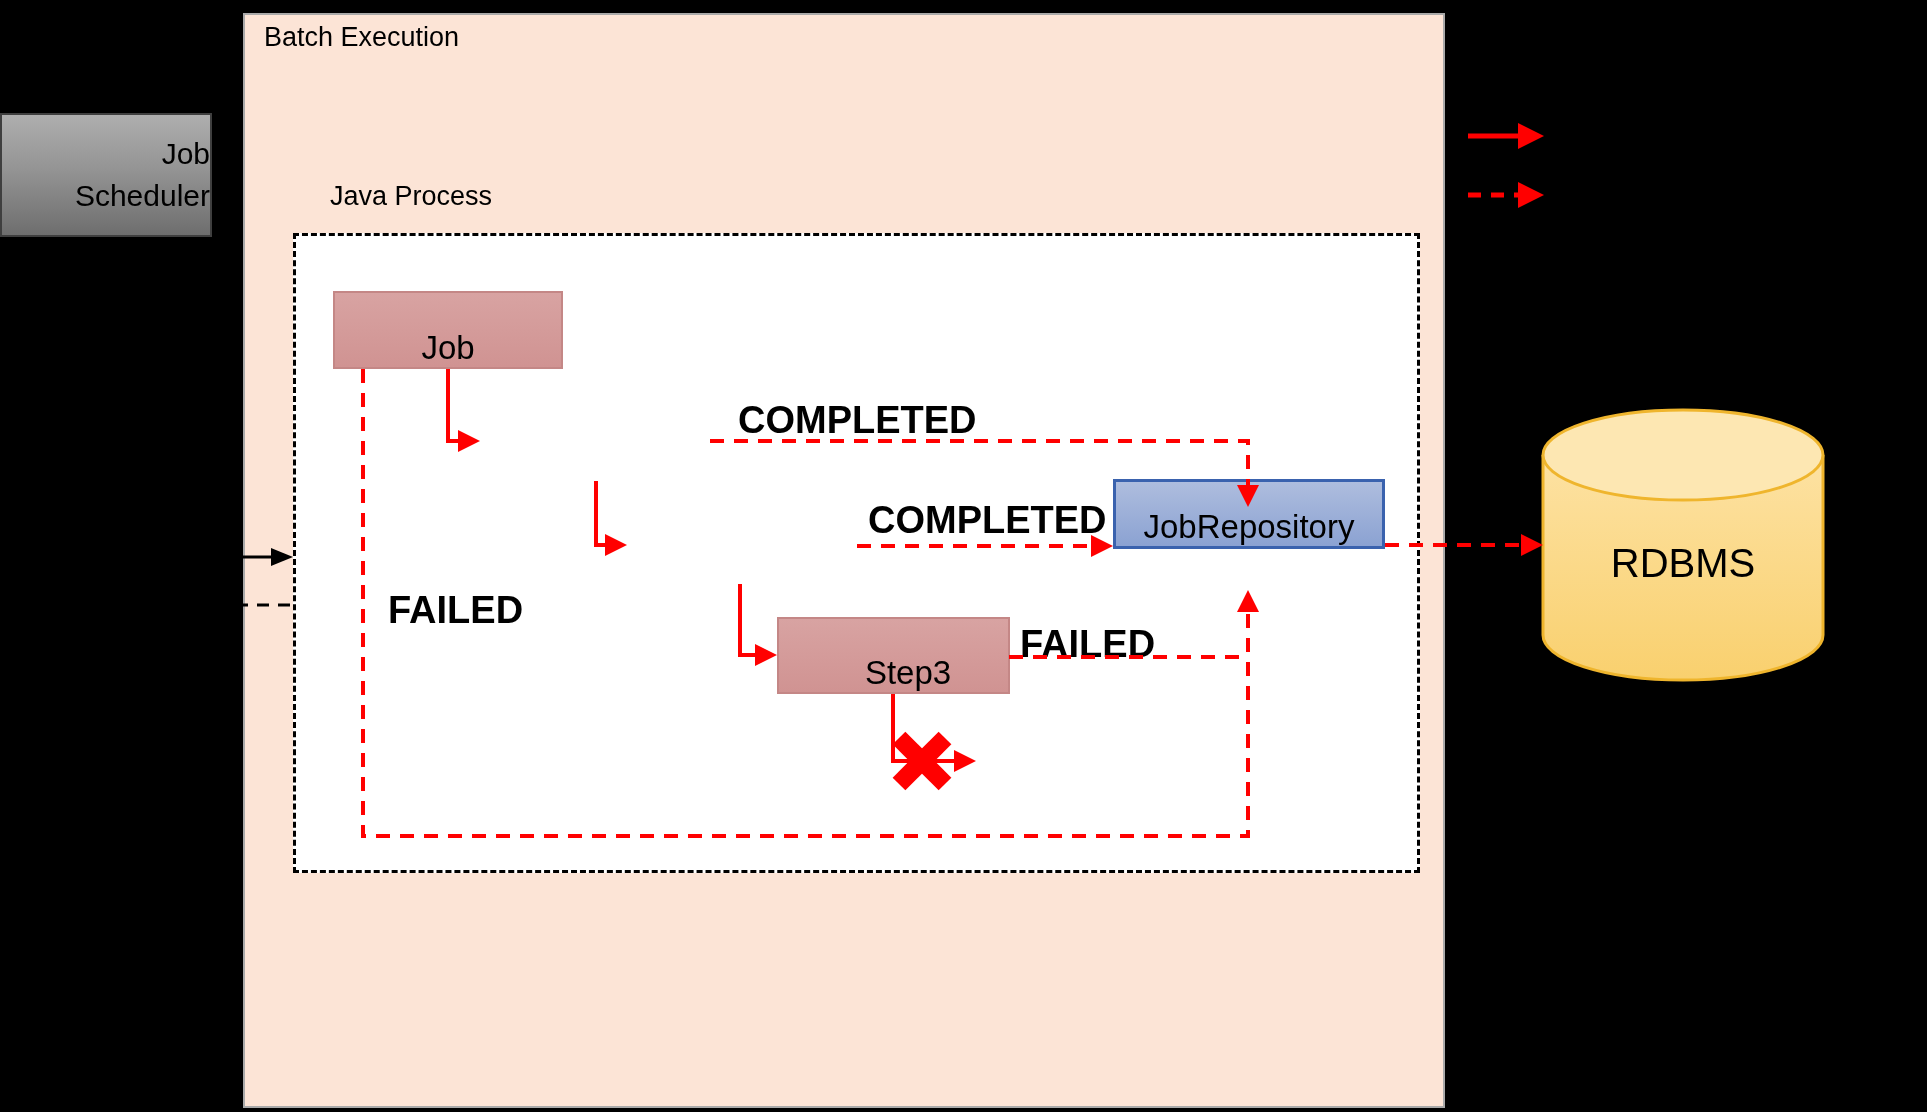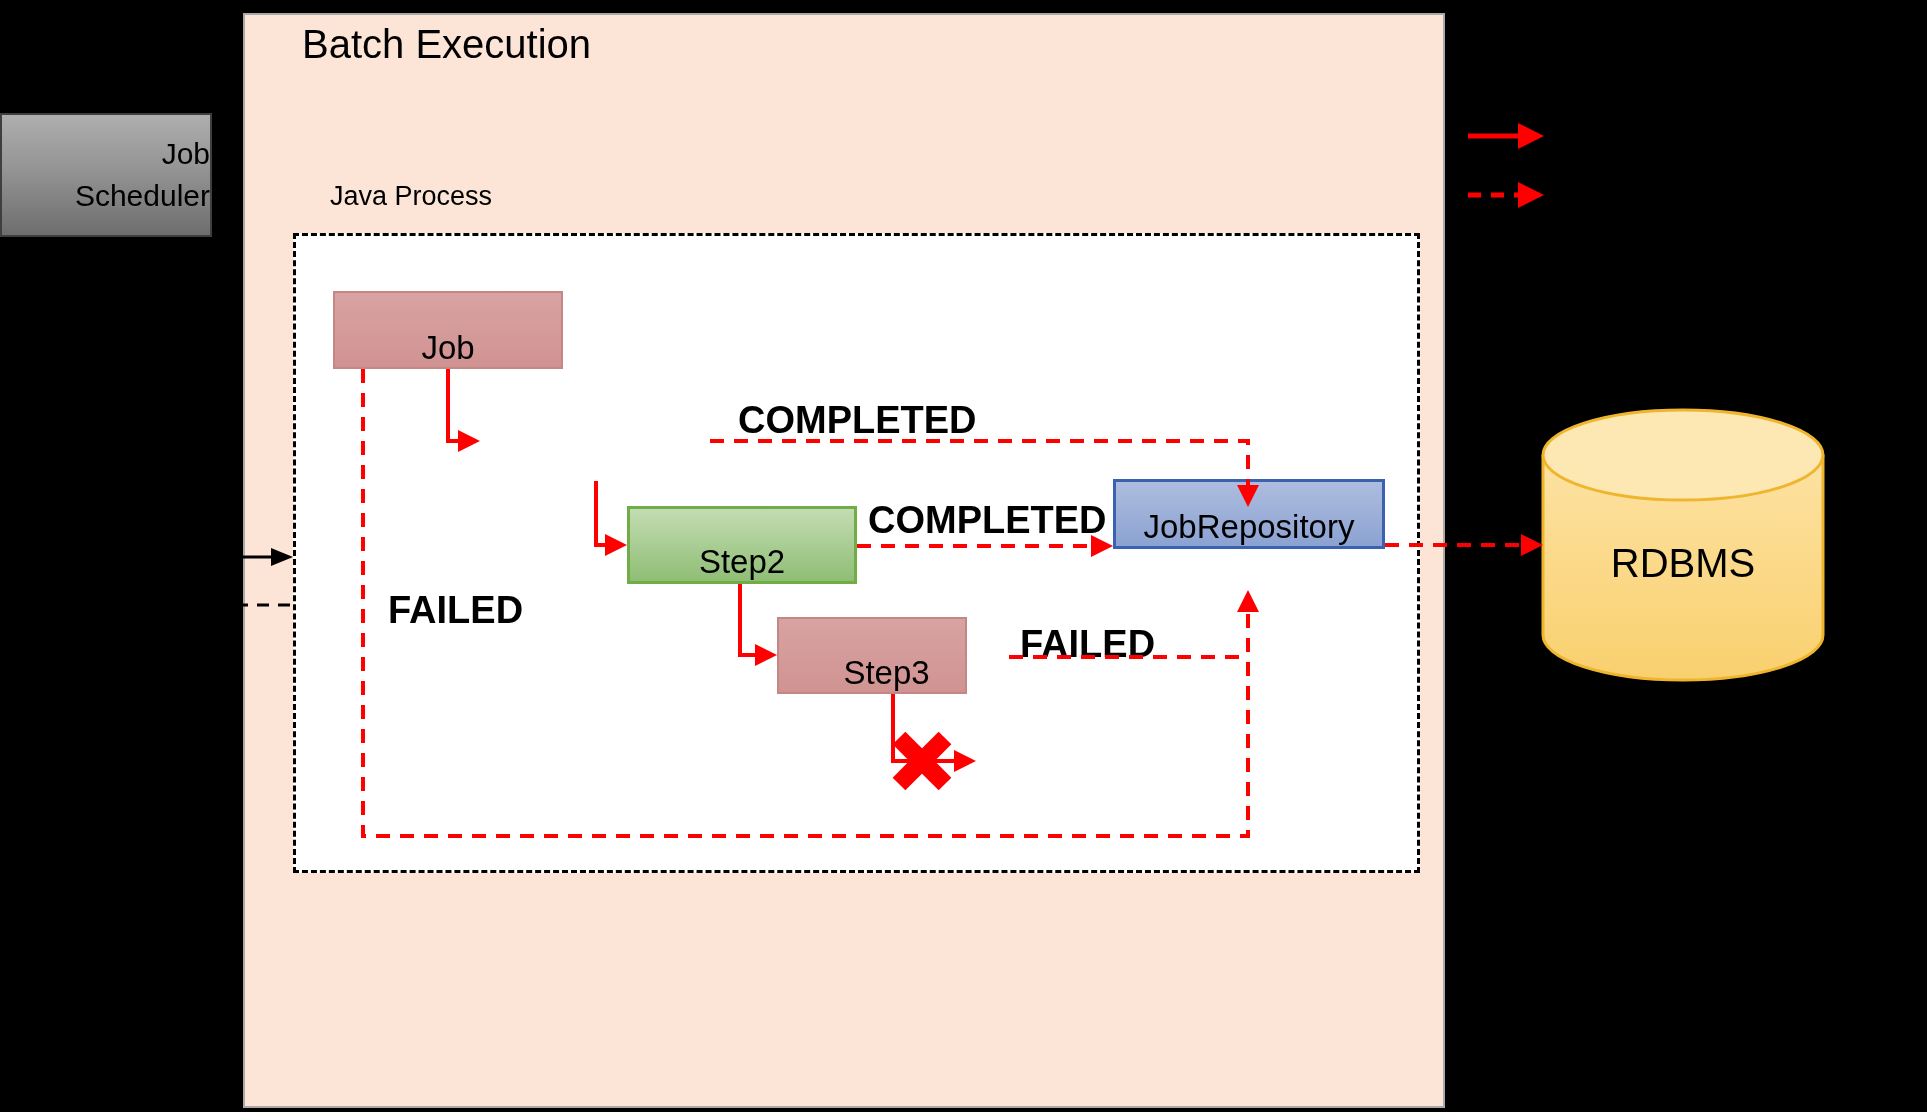--- a/index.html
+++ b/index.html
@@ -6,21 +6,21 @@
   .stage{
     position:relative;width:1927px;height:1112px;overflow:hidden;
     background:#000;font-family:"Liberation Sans",sans-serif;color:#111;
   }
   
   .batch-panel{
     position:absolute;left:243px;top:13px;width:1202px;height:1095px;
     background:#fce4d6;border:2px solid #a9a9a9;box-sizing:border-box;z-index:1;
   }
   .panel-title{
-    position:absolute;left:264px;top:22px;font-size:40px;color:#000;z-index:2;white-space:nowrap;margin-left:38px;
+    position:absolute;left:264px;top:22px;font-size:27px;color:#000;z-index:2;white-space:nowrap;
   }
   .jp-title{
     position:absolute;left:330px;top:181px;font-size:27px;color:#000;z-index:2;white-space:nowrap;
   }
   .jp-box{
     position:absolute;left:293px;top:233px;width:1127px;height:640px;
     background:#ffffff;border:3px dashed #000;box-sizing:border-box;z-index:2;
   }
   
   .node{
@@ -43,21 +43,21 @@
   .blue{
     background:linear-gradient(180deg,#aebdde 0%,#8ba2d2 100%);
     border:3px solid #3a62ae;
   }
   .hollow-green{
     background:#ffffff;border:2px solid #70ad47;
   }
   .n-job{left:333px;top:291px;width:230px;height:78px;}
   .n-step1{left:480px;top:401px;width:230px;height:80px;}
   .n-step2{left:627px;top:506px;width:230px;height:78px;}
-  .n-step3{left:777px;top:617px;width:190px;height:77px;padding-left:29px;}
+  .n-step3{left:777px;top:617px;width:233px;height:77px;padding-left:29px;}
   .n-step4{left:976px;top:724px;width:231px;height:78px;}
   .n-jobrepo{left:1113px;top:479px;width:272px;height:70px;}
   
   .edge-label{
     position:absolute;font-size:38px;color:#000;z-index:4;white-space:nowrap;font-weight:bold;
   }
   .lbl-completed1{left:738px;top:399px;}
   .lbl-completed2{left:868px;top:499px;}
   .lbl-failed3{left:1020px;top:623px;}
   .lbl-failedjob{left:388px;top:589px;}
@@ -81,23 +81,20 @@
   <div class="jp-title">Java Process</div>
   <div class="jp-box"></div>
 
   <div class="node scheduler">
     <span>Job</span>
     <span>Scheduler</span>
   </div>
 
   <div class="node pink n-job">
     <span>Job</span>
-  </div>
-  <div class="node green n-step2">
-    <span>Step2</span>
   </div>
   <div class="node pink n-step3">
     <span>Step3</span>
   </div>
   <div class="node blue n-jobrepo">
     <span>JobRepository</span>
   </div>
 
   <div class="edge-label lbl-completed1">COMPLETED</div>
   <div class="edge-label lbl-completed2">COMPLETED</div>

